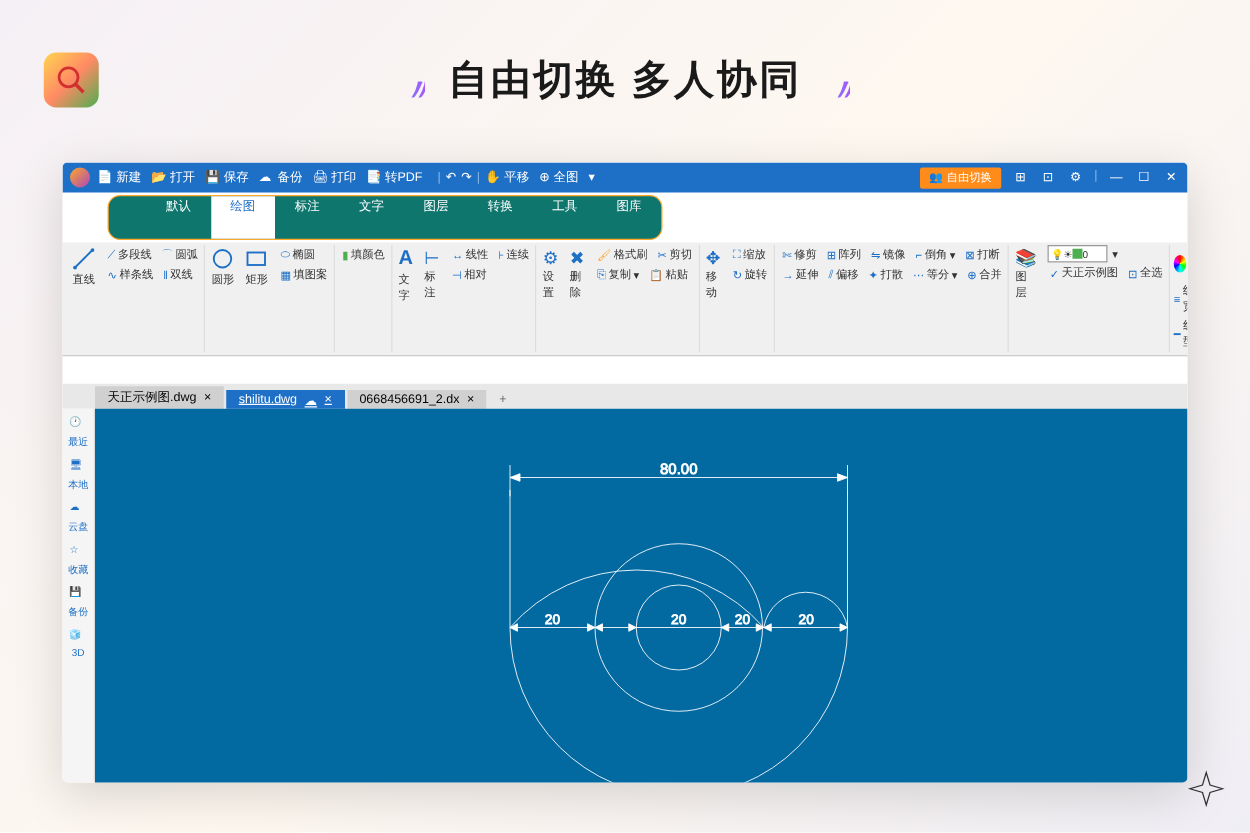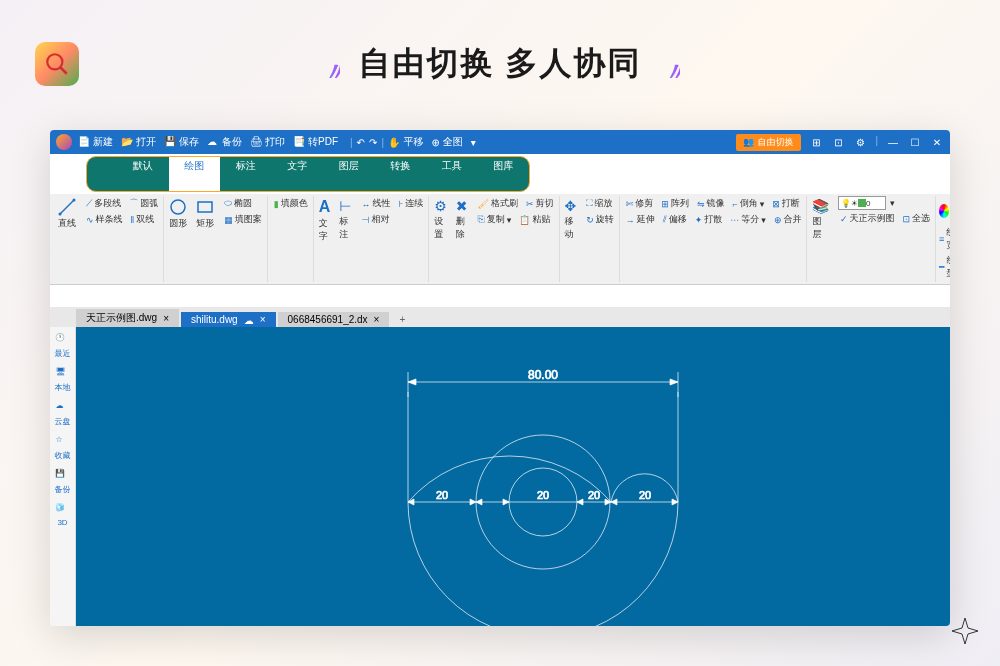--- a/index.html
+++ b/index.html
@@ -31,21 +31,21 @@
     .ribbon { background: #f0f0f0; border-bottom: 1px solid #ccc; padding: 2px 4px; display: flex; gap: 1px; font-size: 9px; color: #333; overflow: hidden; }
     .ribbon-group { display: flex; flex-direction: column; gap: 1px; padding: 0 3px; border-right: 1px solid #ddd; }
     .ribbon-row { display: flex; gap: 4px; align-items: center; white-space: nowrap; }
     .ribbon-item { display: flex; align-items: center; gap: 2px; cursor: pointer; padding: 1px 2px; }
     .ribbon-big { display: flex; flex-direction: column; align-items: center; gap: 1px; padding: 2px 4px; cursor: pointer; }
     .ribbon-big-icon { width: 18px; height: 18px; }
     .layer-box { width: 48px; height: 14px; border: 1px solid #999; background: #fff; font-size: 8px; display: flex; align-items: center; padding: 0 2px; }
     
     .file-tabs { height: 20px; background: #e8e8e8; display: flex; align-items: flex-end; font-size: 10px; padding-left: 26px; margin-top: 22px; }
     .file-tab { padding: 2px 10px; background: #d0d0d0; margin-right: 2px; cursor: pointer; display: flex; align-items: center; gap: 6px; }
-    .file-tab.active { background: #1e6fc6; color: #fff; }
+    .file-tab.active { background: #1e6fc6; color: #fff; text-decoration: underline; }
     .file-tab-close { font-size: 10px; cursor: pointer; }
     .cloud-icon { width: 10px; height: 10px; }
     .new-tab { padding: 2px 8px; cursor: pointer; color: #666; }
     
     .workspace { display: flex; height: 360px; }
     .left-panel { width: 26px; background: #f5f5f5; border-right: 1px solid #ddd; display: flex; flex-direction: column; align-items: center; padding-top: 6px; gap: 8px; }
     .left-item { display: flex; flex-direction: column; align-items: center; gap: 1px; cursor: pointer; color: #1e6fc6; font-size: 8px; }
     .left-icon { width: 14px; height: 14px; }
     
     .canvas-area { flex: 1; background: #0369a1; position: relative; }

